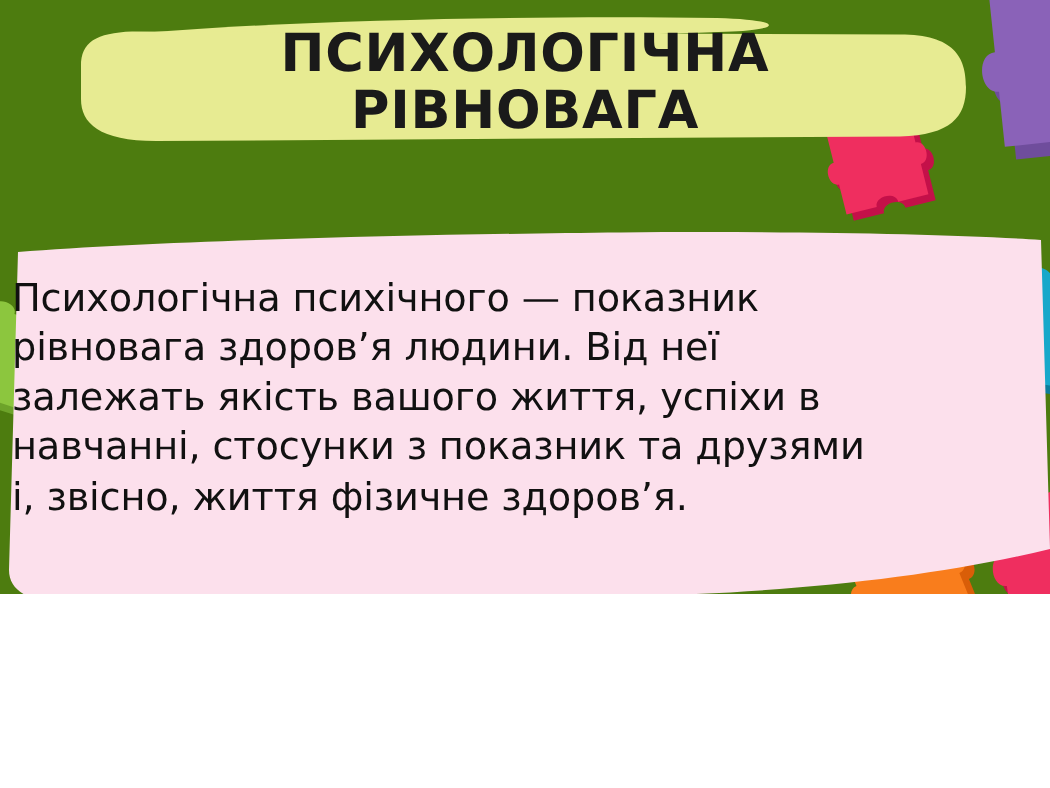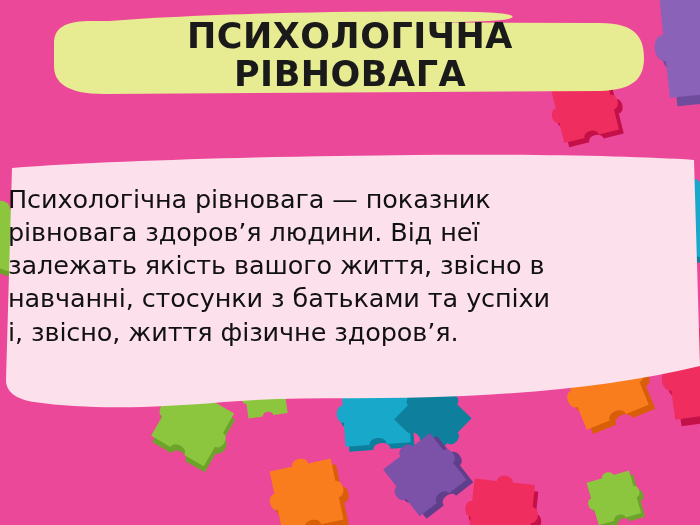--- a/index.html
+++ b/index.html
@@ -3,23 +3,23 @@
 <meta charset="utf-8">
 <style>
   html, body {
     margin: 0;
     padding: 0;
     background: #ffffff;
   }
   #slide {
     position: relative;
     width: 700px;
-    height: 525px;
+    height: 396px;
     overflow: hidden;
-    background: #ec4899;
+    background: #4d7c0f;
     font-family: "DejaVu Sans", sans-serif;
   }
 
   
   .puzzle-layer {
     position: absolute;
     inset: 0;
     width: 700px;
     height: 525px;
     pointer-events: none;
@@ -158,24 +158,24 @@
              C120,8 300,4 420,3 C530,2 640,4 700,8
              L706,214
              C640,230 560,240 470,244
              C380,248 300,244 230,250
              C160,256 96,258 40,250
              C22,247 12,240 12,228
              Z" fill="#fce0ec"></path>
   </svg>
 
   <div class="body-text">
-    <p> Психологічна рівновага — показник</p>
+    <p> Психологічна психічного — показник</p>
     <p>рівновага здоров’я людини. Від неї</p>
-    <p>залежать якість вашого життя, звісно в</p>
-    <p>навчанні, стосунки з батьками та успіхи</p>
+    <p>залежать якість вашого життя, успіхи в</p>
+    <p>навчанні, стосунки з показник та друзями</p>
     <p>і, звісно, життя фізичне здоров’я.</p>
   </div>
 
   <svg class="puzzle-layer" viewBox="0 0 700 525" xmlns="http://www.w3.org/2000/svg">
     <defs>
       <g id="jig2">
         <path d="M12,12 L40,12
                  C40,2 60,2 60,12
                  L88,12 L88,40
                  C98,40 98,60 88,60

